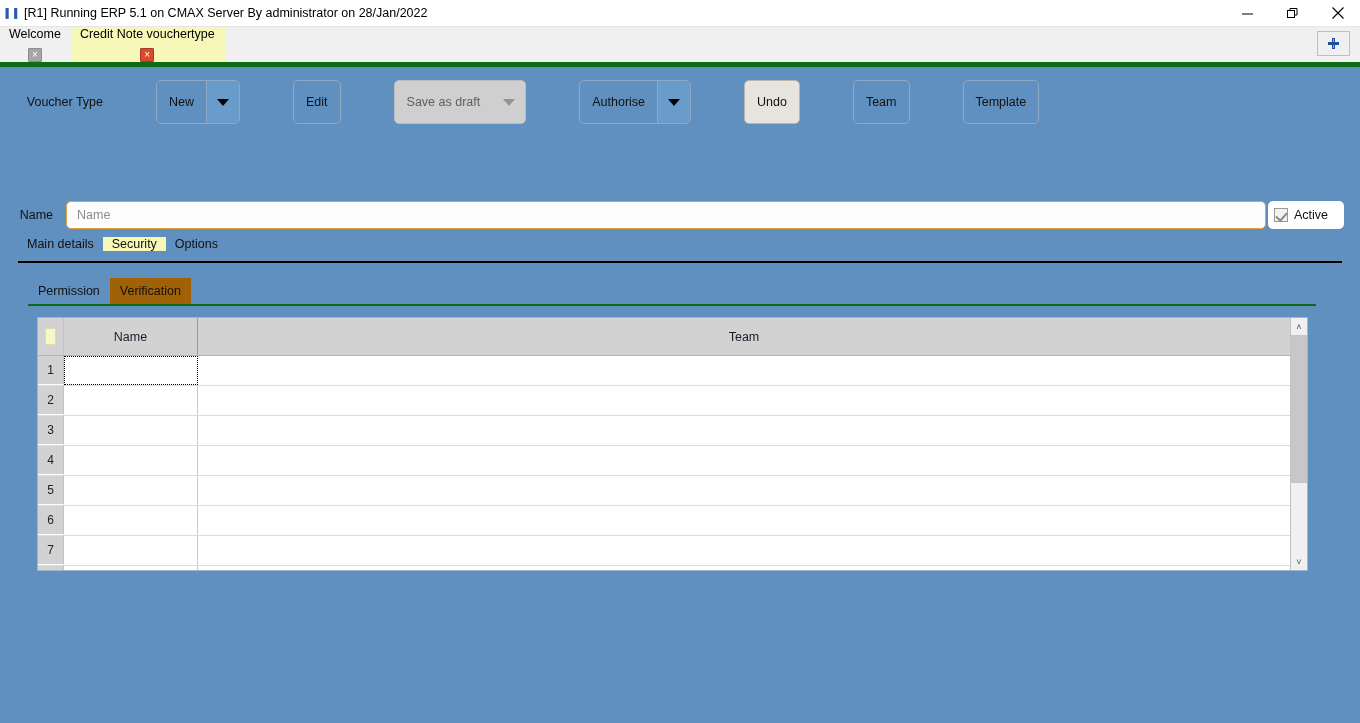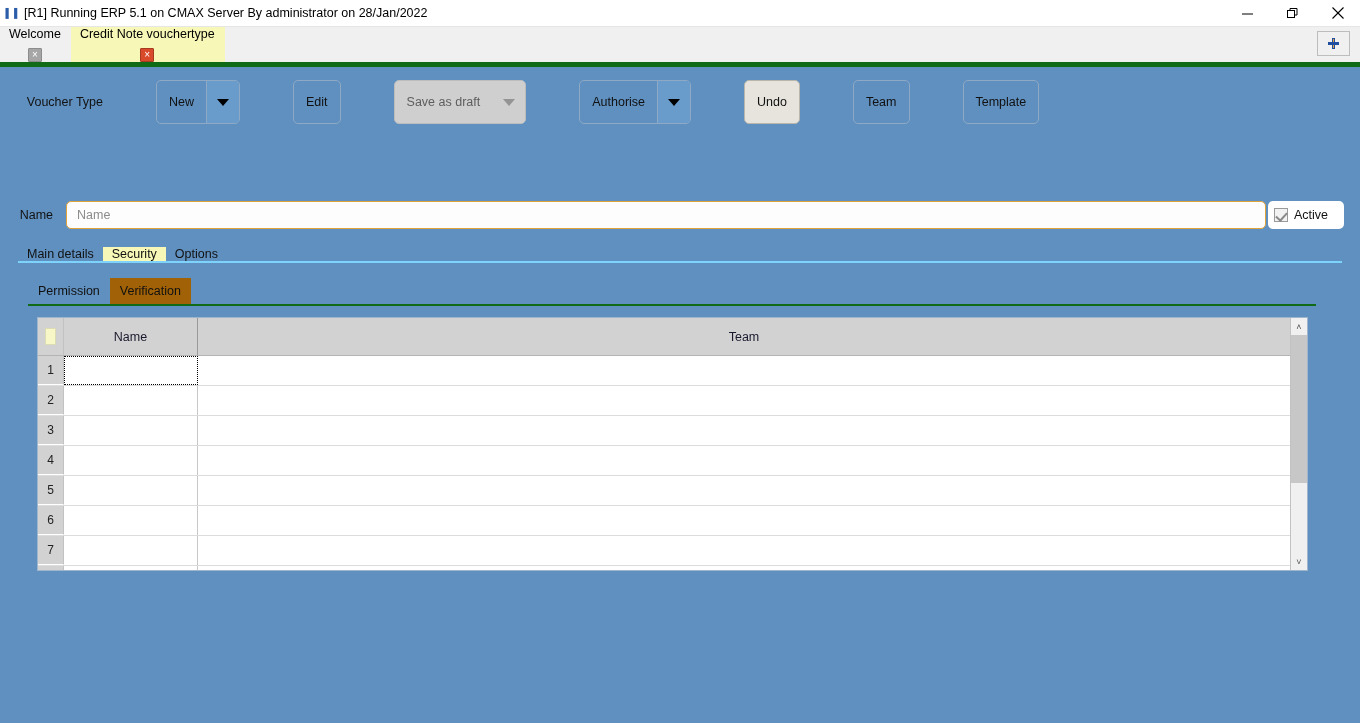--- a/index.html
+++ b/index.html
@@ -224,22 +224,22 @@
     border-width: 0 2px 2px 0;
     transform: rotate(42deg);
   }
   #active-label { font-size: 12.5px; color: #111; }
 
   
   #maintabs {
     position: absolute;
     left: 18px; top: 170px;
     width: 1324px; height: 26px;
-    display: flex; align-items: flex-end;
-    border-bottom: 2px solid #7dd3fc;
+    display: flex; align-items: flex-start;
+    border-bottom: 2px solid #000000;
   }
   .mtab {
     padding: 0 9px;
     display: flex; align-items: center;
     font-size: 12.5px; color: #111;
     white-space: nowrap;
   }
   .mtab.active { background: #f7f7b8; }
 
   

